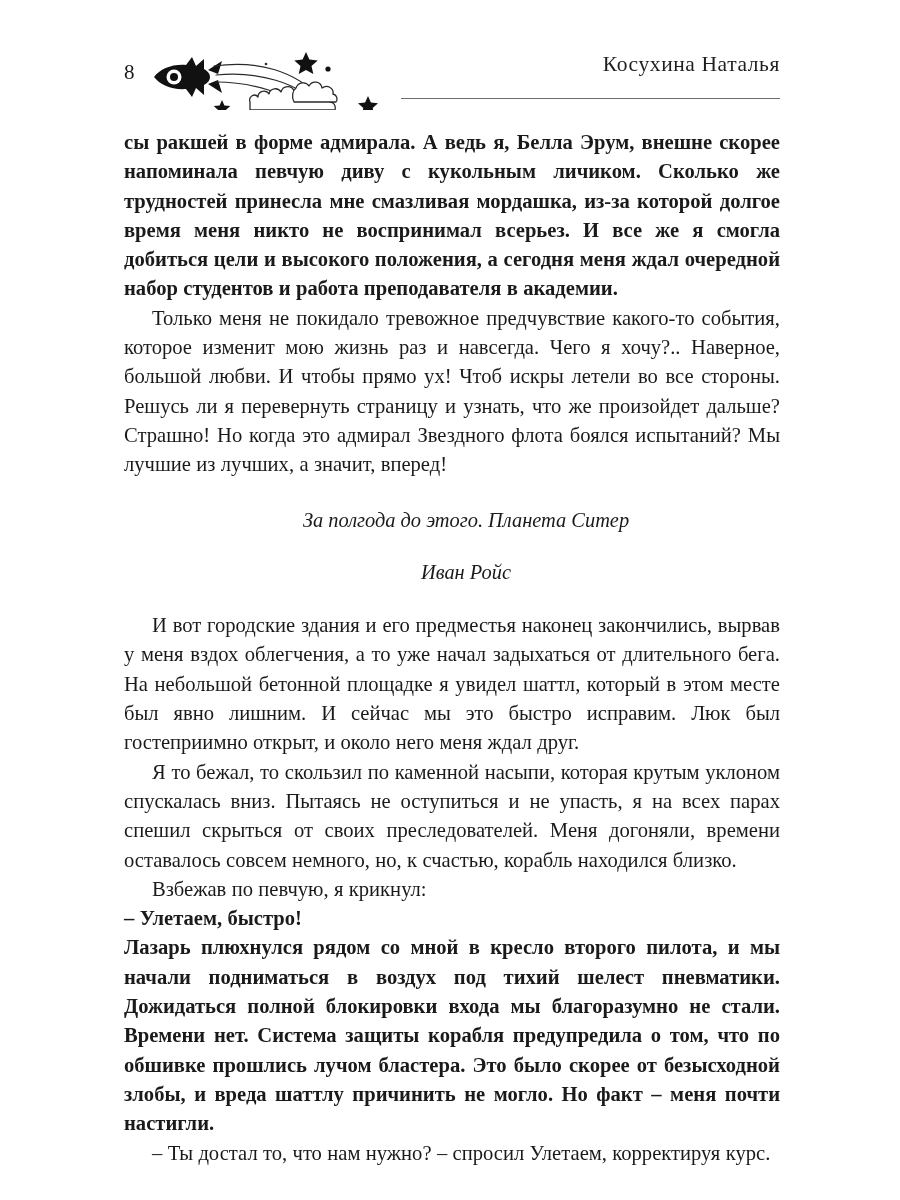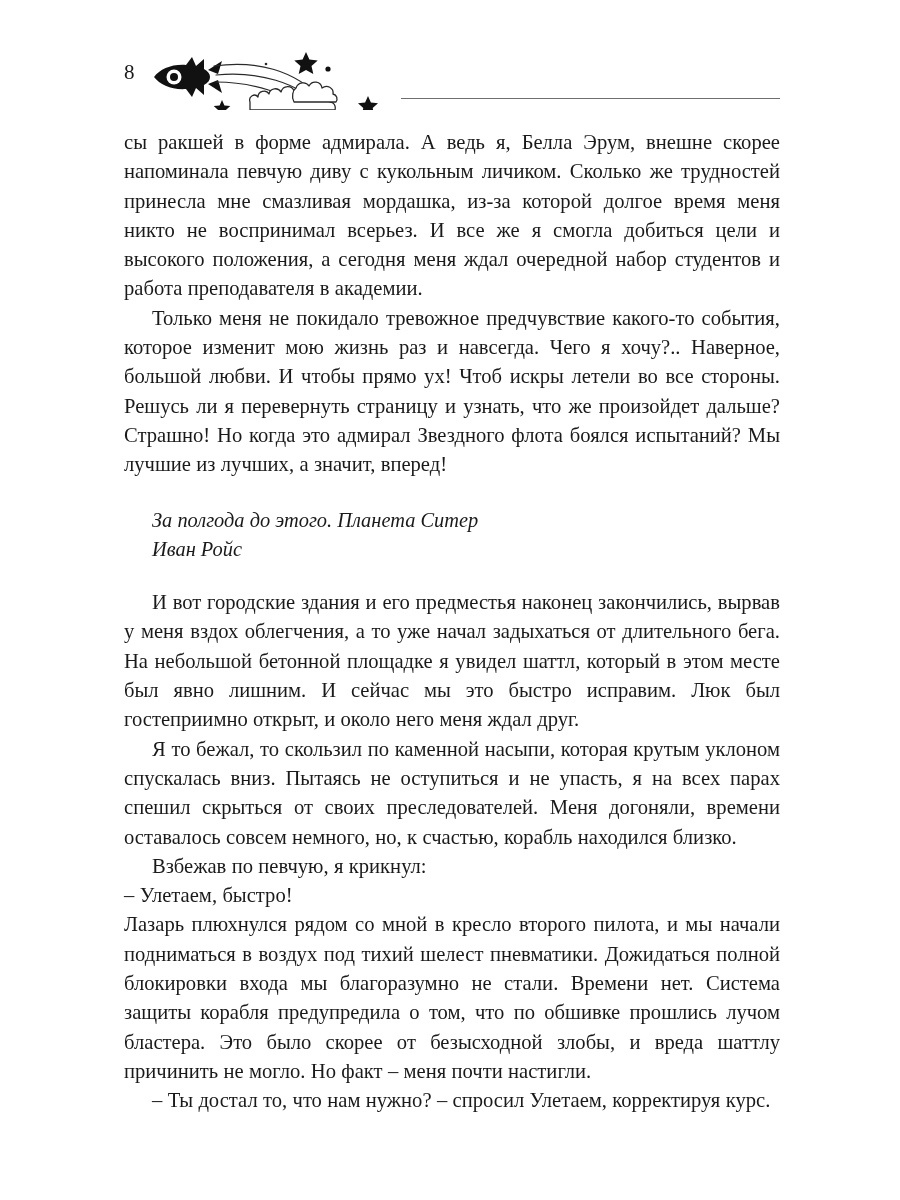--- a/index.html
+++ b/index.html
@@ -85,33 +85,33 @@
   p.para {
     margin: 0;
     font-size: 20.6px;
     line-height: 29.3px;
     text-align: justify;
     text-indent: 28px;
     color: #1a1a1a;
     hyphens: none;
     word-spacing: 0.2px;
   }
-  p.para.no-indent { text-indent: 0; }
+  p.para.no-indent { text-indent: 0; font-weight: bold; }
 
   .scene-heading {
     margin: 0;
     font-style: italic;
     font-size: 20.4px;
     line-height: 29.3px;
     text-indent: 28px;
-    text-align: left;
-    color: #1a1a1a;
-    font-family: "Liberation Serif", "DejaVu Serif", serif;
-  }
-  .scene-heading .line2 { display: block; }
+    text-align: center;
+    color: #1a1a1a;
+    font-family: "Liberation Serif", "DejaVu Serif", serif;
+  }
+  .scene-heading .line2 { display: block; margin-top: 23px; }
 
   .gap-small { height: 24px; }
   .gap-mid   { height: 26px; }
 </style>
 </head>
 <body>
 
 <div class="page">
 
   <div class="header">
@@ -159,20 +159,21 @@
                    c4 -6 13 -4 13 3
                    c5 -3 11 1 10 7
                    c4 0 6 4 5 8
                    L104 66 Z"></path>
           <path d="M150 44 c2 -6 10 -7 13 -2 c3 -6 12 -5 13 2 c5 -4 12 0 11 6 c4 1 5 5 3 8
                    l-42 0 c-3 -5 -1 -12 2 -14 Z"></path>
         </g>
       </svg>
     </span>
 
+    <span class="author">Косухина Наталья</span>
 
     <div class="header-rule"></div>
   </div>
 
   <div class="text-column">
 
     <p class="para no-indent">сы ракшей в форме адмирала. А ведь я, Белла Эрум, внешне скорее напоминала певчую диву с кукольным личиком. Сколько же трудностей принесла мне смазливая мордашка, из-за которой долгое время меня никто не воспринимал всерьез. И все же я смогла добиться цели и высокого положения, а сегодня меня ждал очередной набор студентов и работа преподавателя в академии.</p>
 
     <p class="para">Только меня не покидало тревожное предчувствие какого-то события, которое изменит мою жизнь раз и навсегда. Чего я хочу?.. Наверное, большой любви. И чтобы прямо ух! Чтоб искры летели во все стороны. Решусь ли я перевернуть страницу и узнать, что же произойдет дальше? Страшно! Но когда это адмирал Звездного флота боялся испытаний? Мы лучшие из лучших, а значит, вперед!</p>
 

